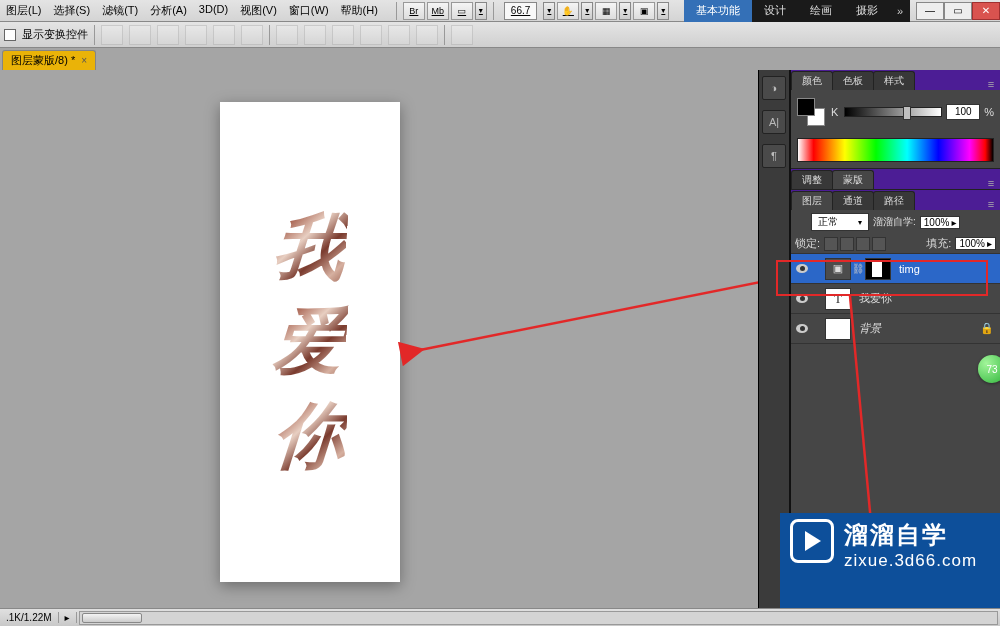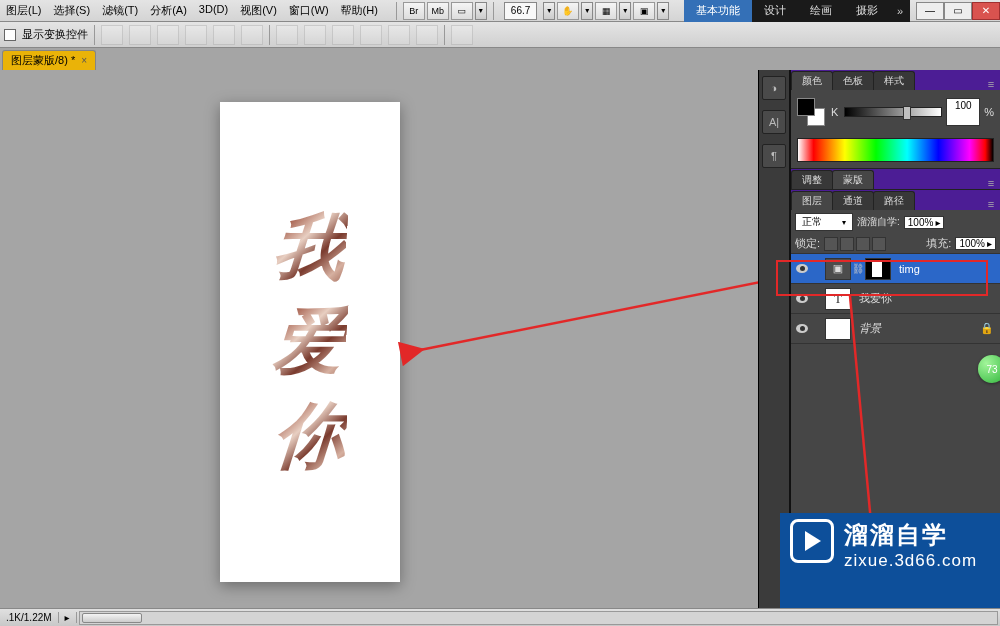--- a/index.html
+++ b/index.html
@@ -2,21 +2,21 @@
 <html><head>
 <meta charset="utf-8">
 <style>
 * { margin: 0; padding: 0; box-sizing: border-box; font-family: "Microsoft YaHei", SimSun, sans-serif; }
 body { background: #fff; width: 1000px; height: 626px; overflow: hidden; position: relative; }
 
 
 .menubar { height: 22px; background: linear-gradient(#e4e4e4,#d4d4d4); border-bottom: 1px solid #888; display: flex; align-items: center; font-size: 11px; }
 .menubar .menu-items { display: flex; }
 .menubar .menu-items span { padding: 0 6px; cursor: default; }
-.menubar .icon-row { display:flex; align-items:flex-start; margin-left: 8px; gap:2px; }
+.menubar .icon-row { display:flex; align-items:flex-start; margin-left: 8px; gap:2px;text-decoration:underline; }
 .menubar .icon-btn { width:22px; height:18px; border:1px solid #999; background:linear-gradient(#f5f5f5,#ddd); font-size:9px; display:flex; align-items:center; justify-content:center; }
 .menubar .zoom-val { border:1px solid #888; padding:0 6px; height:18px; display:flex; align-items:center; background:#f8f8f8; font-size:10px; margin:0 4px;}
 .menubar .dd-arrow { border:1px solid #888; width:12px; height:18px; background:linear-gradient(#eee,#ccc); display:flex; align-items:center; justify-content:center; font-size:8px;}
 .menubar .workspace-tabs { margin-left:auto; display:flex; height:22px; }
 .menubar .ws-tab { padding:0 12px; display:flex; align-items:center; font-size:11px; background:#1a1a1a; color:#ddd;}
 .menubar .ws-tab.active { background:#3470b7; color:#fff; }
 .menubar .ws-chevrons { width:20px; display:flex; align-items:center; justify-content:center; background:#1a1a1a; color:#ccc;}
 .menubar .window-btns { display:flex; margin-left:6px; gap:0; }
 .menubar .wbtn { width:28px; height:18px; border:1px solid #888; display:flex; align-items:center; justify-content:center; font-size:10px;}
 .menubar .wbtn.min { background:#eee;}
@@ -62,30 +62,30 @@
 .ptab-burger { margin-left:auto; width:18px; display:flex; align-items:center; justify-content:center; color:#aaa;}
 
 
 .color-body { display:flex; align-items:center; gap:6px; padding:8px 6px;}
 .fgbg { position:relative; width:28px; height:28px;}
 .fg { position:absolute; width:18px; height:18px; background:#000; border:1px solid #888; top:0; left:0;}
 .bg { position:absolute; width:18px; height:18px; background:#fff; border:1px solid #888; bottom:0; right:0;}
 .slider-row { display:flex; align-items:center; gap:4px; flex:1;}
 .slider-track { flex:1; height:10px; background:linear-gradient(90deg,#000,#fff); position:relative; border:1px solid #222;}
 .slider-knob { position:absolute; right:30px; top:-2px; width:8px; height:14px; background:#c0c0c0; border:1px solid #333;}
-.num-box { width:34px; height:28px; background:#fff; color:#000; text-align:center; border:1px solid #333; font-size:10px; line-height:14px;}
+.num-box { width:34px; height:16px; background:#fff; color:#000; text-align:center; border:1px solid #333; font-size:10px; line-height:14px;}
 
 .spectrum { height:24px; margin:4px 6px 6px;
   background:linear-gradient(90deg, #fff 0%, #ff0000 8%, #ffff00 24%, #00ff00 40%, #00ffff 56%, #0000ff 72%, #ff00ff 88%, #ff0000 96%, #000 100%);
   border:1px solid #222;
 }
 
 
 .layers-body { padding:0; }
-.layers-toprow { display:flex; align-items:center; padding:3px 4px; gap:4px;}
+.layers-toprow { display:flex; align-items:center; padding:3px 20px; gap:4px;}
 .blend-dd { background:#fff; color:#000; border:1px solid #333; padding:1px 6px; font-size:10px; display:flex; align-items:center;}
 .blend-dd .tri { margin-left:20px; font-size:8px;}
 .opacity-lbl { font-size:10px;}
 .pct-box { background:#fff; color:#000; border:1px solid #333; padding:0 3px; font-size:10px; display:flex; gap:2px;}
 .layers-lockrow { display:flex; align-items:center; padding:2px 4px; gap:4px; border-bottom:1px solid #333;}
 .lock-icons { display:flex; gap:2px;}
 .li { width:14px; height:14px; background:#555; border:1px solid #333;}
 
 .layer-list { background:#464646;}
 .layer { display:flex; align-items:center; height:30px; border-bottom:1px solid #333;}

